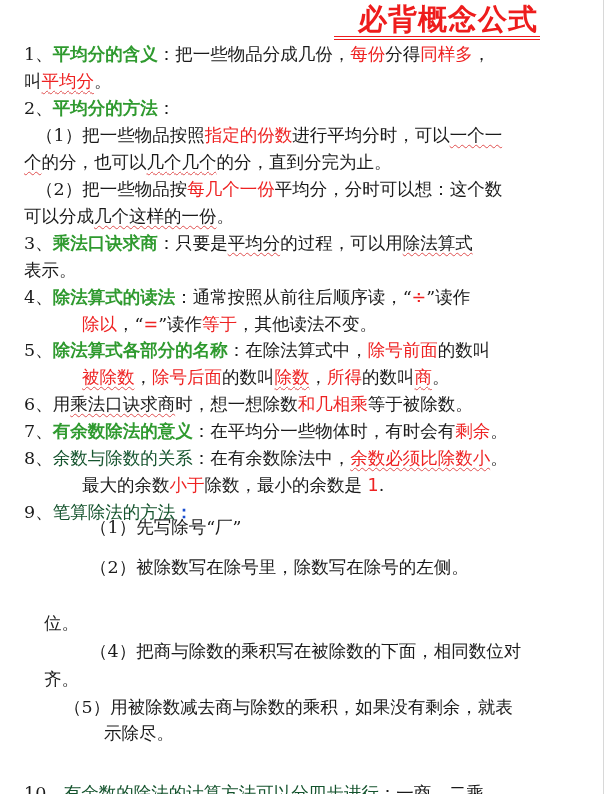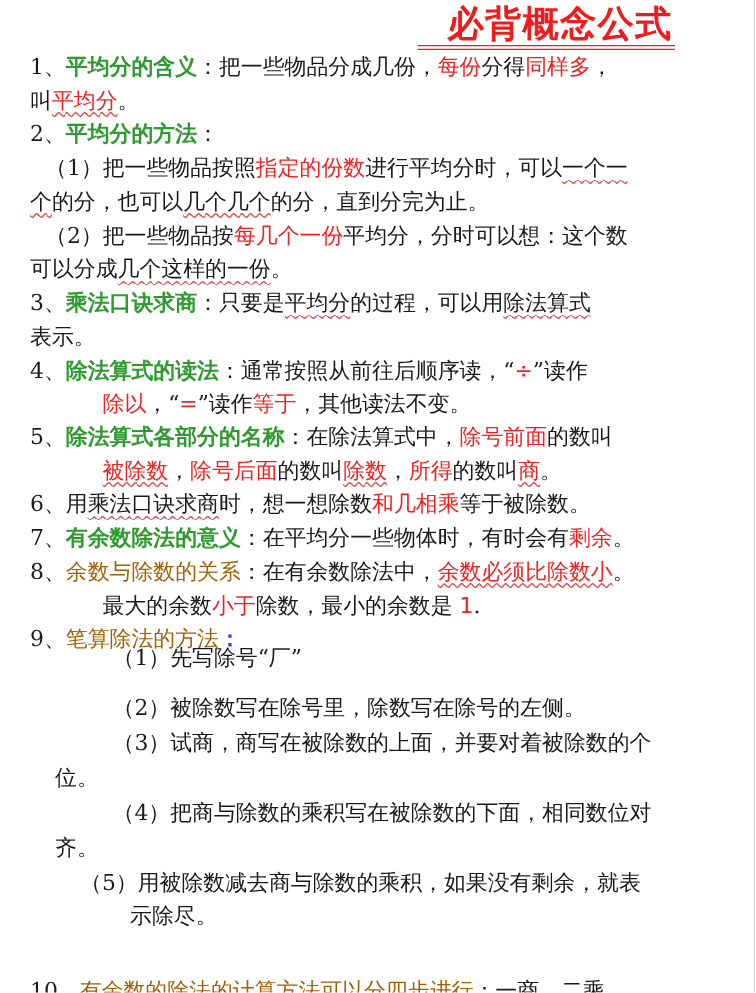--- a/index.html
+++ b/index.html
@@ -43,21 +43,21 @@
       border-bottom: 4px double #ee1c1c;
     }
     .line {
       position: absolute;
       left: 24px;
       font-size: 17.5px;
       line-height: 26px;
       white-space: nowrap;
     }
     .g { color: #2f9a2f; font-weight: bold; font-family: "DejaVu Sans", "Liberation Sans", sans-serif; }
-    .g-plain { color: #a16207; font-family: "DejaVu Sans", "Liberation Sans", sans-serif; }
+    .g-plain { color: #14532d; font-family: "DejaVu Sans", "Liberation Sans", sans-serif; }
     .r { color: #ee2222; font-family: "DejaVu Sans", "Liberation Sans", sans-serif; }
     .blue { color: #1a4fd0; font-weight: bold; }
     .wavy {
       text-decoration: underline wavy #e05050;
       text-decoration-thickness: 1px;
       text-underline-offset: 3px;
     }
   </style>
 </head>
 <body>
@@ -127,23 +127,20 @@
 
   <div class="line" style="top:499px;">
     <span>9、</span><span class="g-plain">笔算除法的方法</span><span class="blue">：</span>
   </div>
   <div class="line" style="top:514px; left:90px;">
     <span>（1）先写除号“厂”</span>
   </div>
   <div class="line" style="top:554px; left:90px;">
     <span>（2）被除数写在除号里，除数写在除号的左侧。</span>
   </div>
-  <div class="line" style="top:582px; left:90px;">
-    <span>（3）试商，商写在被除数的上面，并要对着被除数的个</span>
-  </div>
   <div class="line" style="top:610px; left:44px;">
     <span>位。</span>
   </div>
   <div class="line" style="top:638px; left:90px;">
     <span>（4）把商与除数的乘积写在被除数的下面，相同数位对</span>
   </div>
   <div class="line" style="top:666px; left:44px;">
     <span>齐。</span>
   </div>
   <div class="line" style="top:694px; left:64px;">

